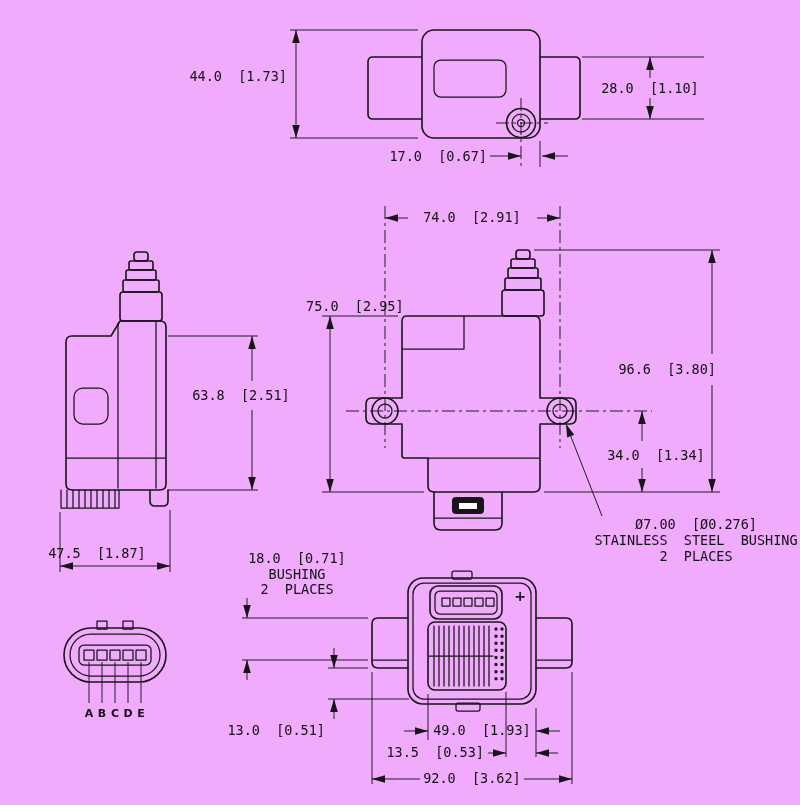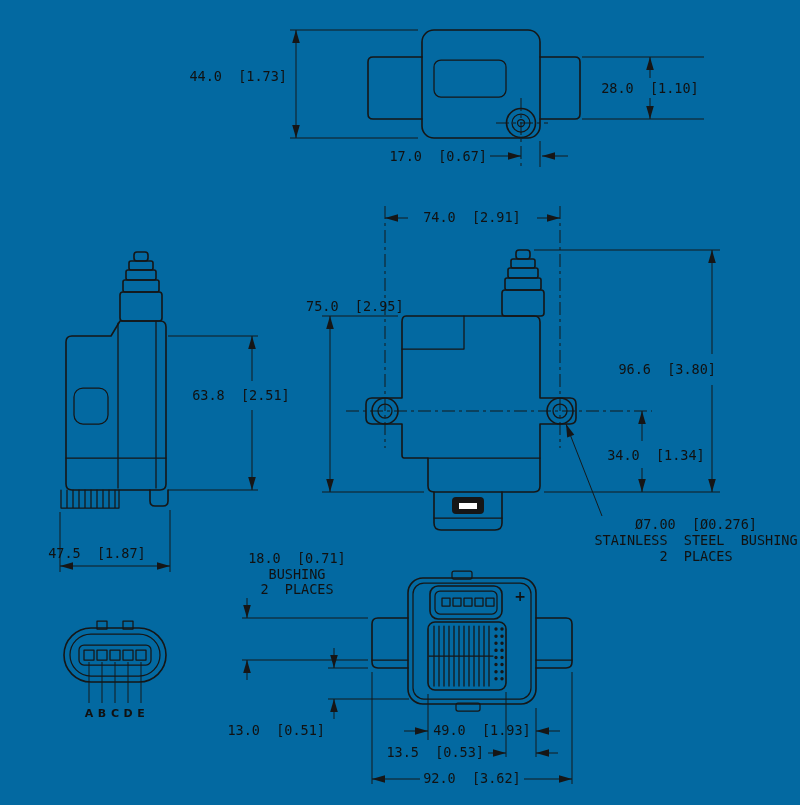--- a/index.html
+++ b/index.html
@@ -1,16 +1,16 @@
 <!DOCTYPE html>
 <html><head>
 <meta charset="utf-8">
 <style>
   html,body{margin:0;padding:0;background:#ffffff;}
-  .page{width:800px;height:805px;background:#0369a1;position:relative;overflow:hidden;
+  .page{width:800px;height:805px;background:#f0abfc;position:relative;overflow:hidden;
         font-family:"DejaVu Sans Mono","Liberation Mono",monospace;}
   svg{display:block;}
   .obj{fill:none;stroke:#161616;stroke-width:1.6;stroke-linejoin:round;stroke-linecap:round;}
   .obj2{fill:none;stroke:#161616;stroke-width:1.25;stroke-linejoin:round;stroke-linecap:round;}
   .thin{fill:none;stroke:#161616;stroke-width:0.95;}
   .cl{stroke-dasharray:13 4 3 4;}
   .dots{fill:none;stroke:#161616;stroke-width:3.4;stroke-linecap:round;stroke-dasharray:0.1 7;}
   .blk{fill:#161616;stroke:none;}
   .wht{fill:#ffffff;stroke:none;}
   text{font-family:"DejaVu Sans Mono","Liberation Mono",monospace;font-size:13.5px;fill:#111;white-space:pre;}

